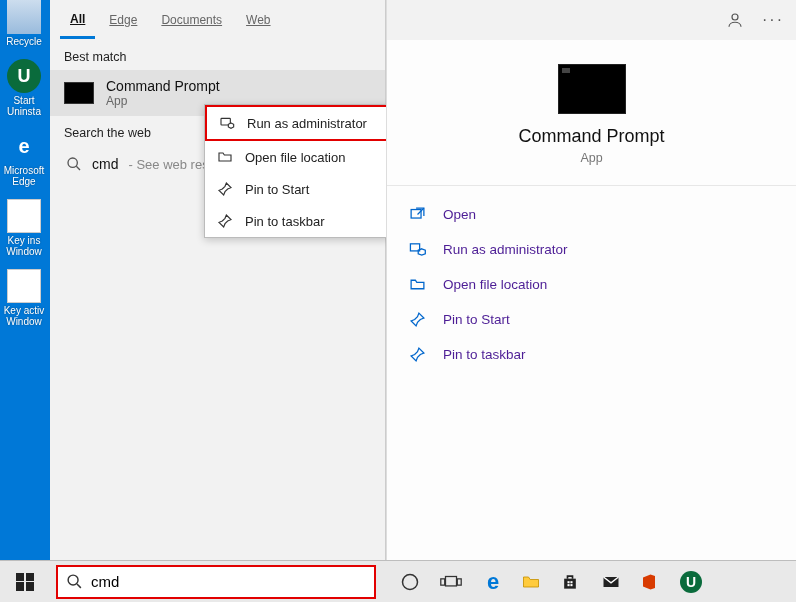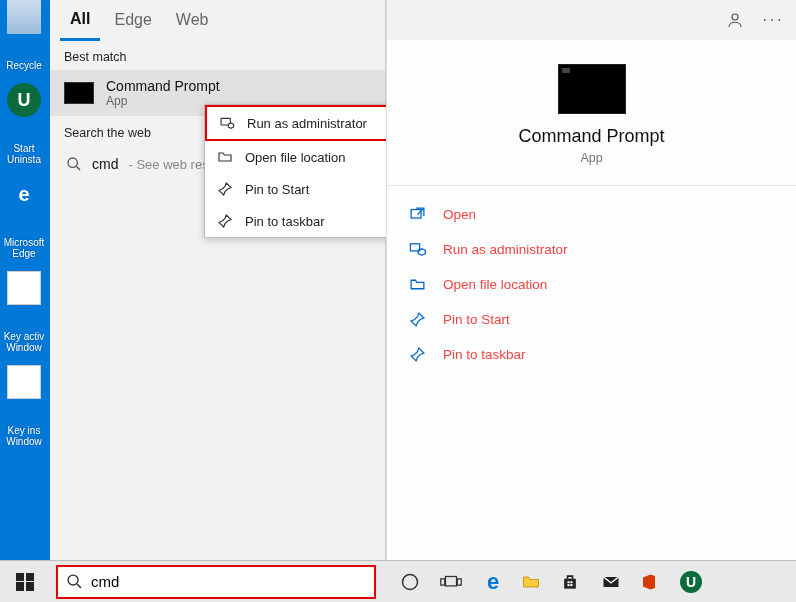--- a/index.html
+++ b/index.html
@@ -10,30 +10,30 @@
   background: #0078d7;
 }
 
 .desktop-icons {
   position: absolute; left: 0; top: 0; width: 50px;
   display: flex; flex-direction: column; gap: 12px; padding-top: 0;
   font-size: 10px; color: #fff; text-align: center;
 }
 .dicon { width: 48px; display: flex; flex-direction: column; align-items: center; gap: 2px; }
 .dicon .box { width: 34px; height: 34px; background: #fff; display:flex; align-items:center; justify-content:center; }
-.dlabel { line-height: 1.1; text-shadow: 0 0 2px rgba(0,0,0,.4); margin-top: 24px; }
+.dlabel { line-height: 1.1; text-shadow: 0 0 2px rgba(0,0,0,.4); }
 
 
 .search-panel {
   position: absolute; left: 50px; top: 0; width: 336px; height: 560px;
   background: #f2f2f2; border-right: 1px solid #ccc;
   display: flex; flex-direction: column;
 }
 .tabs { height: 40px; display: flex; align-items: center; padding: 0 10px; background: #f2f2f2; gap: 4px; }
-.tab { font-size: 16px; padding: 10px 10px; color: #666; cursor: pointer; }
+.tab { font-size: 12px; padding: 10px 10px; color: #666; cursor: pointer; text-decoration: underline; }
 .tab.active { color: #111; font-weight: 600; border-bottom: 3px solid #0078d7; }
 .tab.more::after { content: " ▾"; font-size: 10px; }
 
 .sect-header { font-size: 12.5px; font-weight: 400; padding: 10px 14px 6px; color: #222; }
 
 .best-match {
   background: #e1e1e1; padding: 8px 14px; display: flex; gap: 12px; align-items: center;
 }
 .cmd-thumb-sm {
   width: 30px; height: 22px; background: #000; border: 1px solid #333;
@@ -63,21 +63,21 @@
   display: flex; flex-direction: column; align-items: stretch;
 }
 .detail-header-bar { height: 40px; background: #f2f2f2; display:flex; justify-content:flex-end; align-items:center; padding: 0 12px; gap: 18px; color:#555;}
 .detail-top { text-align: center; padding: 18px 0 20px; border-bottom: 1px solid #e7e7e7; }
 .cmd-thumb-lg { width: 68px; height: 50px; background: #000; margin: 6px auto 12px; border:1px solid #222; position: relative;}
 .cmd-thumb-lg::before { content:""; position:absolute; left:3px; top:3px; width:8px; height:5px; background:#444;}
 .detail-title { font-size: 18px; color: #111; }
 .detail-sub { font-size: 12.5px; color: #777; margin-top: 4px; }
 
 .actions { padding: 14px 18px; display: flex; flex-direction: column; gap: 6px; }
-.action { display: flex; align-items: center; gap: 14px; padding: 6px 4px; font-size: 13.5px; color: #ef4444; }
+.action { display: flex; align-items: center; gap: 14px; padding: 6px 4px; font-size: 13.5px; color: #4c1d95; }
 .action .ico { width: 20px; color: #0066cc; text-align:center; }
 
 
 .taskbar {
   position: absolute; left: 0; bottom: 0; right: 0; height: 42px;
   background: #e9e9e9; border-top: 1px solid #bdbdbd;
   display: flex; align-items: center;
   z-index: 50;
 }
 .start-btn { width: 50px; height: 42px; display:flex; align-items:center; justify-content:center; background:#e9e9e9;}
@@ -106,32 +106,33 @@
     <div class="dicon">
       <div class="box" style="background:#0a6b3c;border-radius:50%;color:#fff;font-weight:bold;font-size:18px;">U</div>
       <div class="dlabel">Start Uninsta</div>
     </div>
     <div class="dicon">
       <div class="box" style="background:#0078d7;color:#fff;font-weight:bold;font-size:20px;">e</div>
       <div class="dlabel">Microsoft Edge</div>
     </div>
     <div class="dicon">
       <div class="box" style="background:#fff;border:1px solid #ccc"></div>
+      <div class="dlabel">Key ins Window</div>
+    </div>
+    <div class="dicon">
+      <div class="box" style="background:#fff;border:1px solid #ccc"></div>
       <div class="dlabel">Key activ Window</div>
-    </div>
-    <div class="dicon">
-      <div class="box" style="background:#fff;border:1px solid #ccc"></div>
-      <div class="dlabel">Key ins Window</div>
     </div>
   </div>
 
   <div class="search-panel">
     <div class="tabs">
       <div class="tab active">All</div>
       <div class="tab">Edge</div>
+      <div class="tab">Documents</div>
       <div class="tab">Web</div>
     </div>
 
     <div class="sect-header">Best match</div>
 
     <div class="best-match">
       <div class="cmd-thumb-sm"></div>
       <div class="bm-text">
         <div class="title">Command Prompt</div>
         <div class="sub">App</div>

